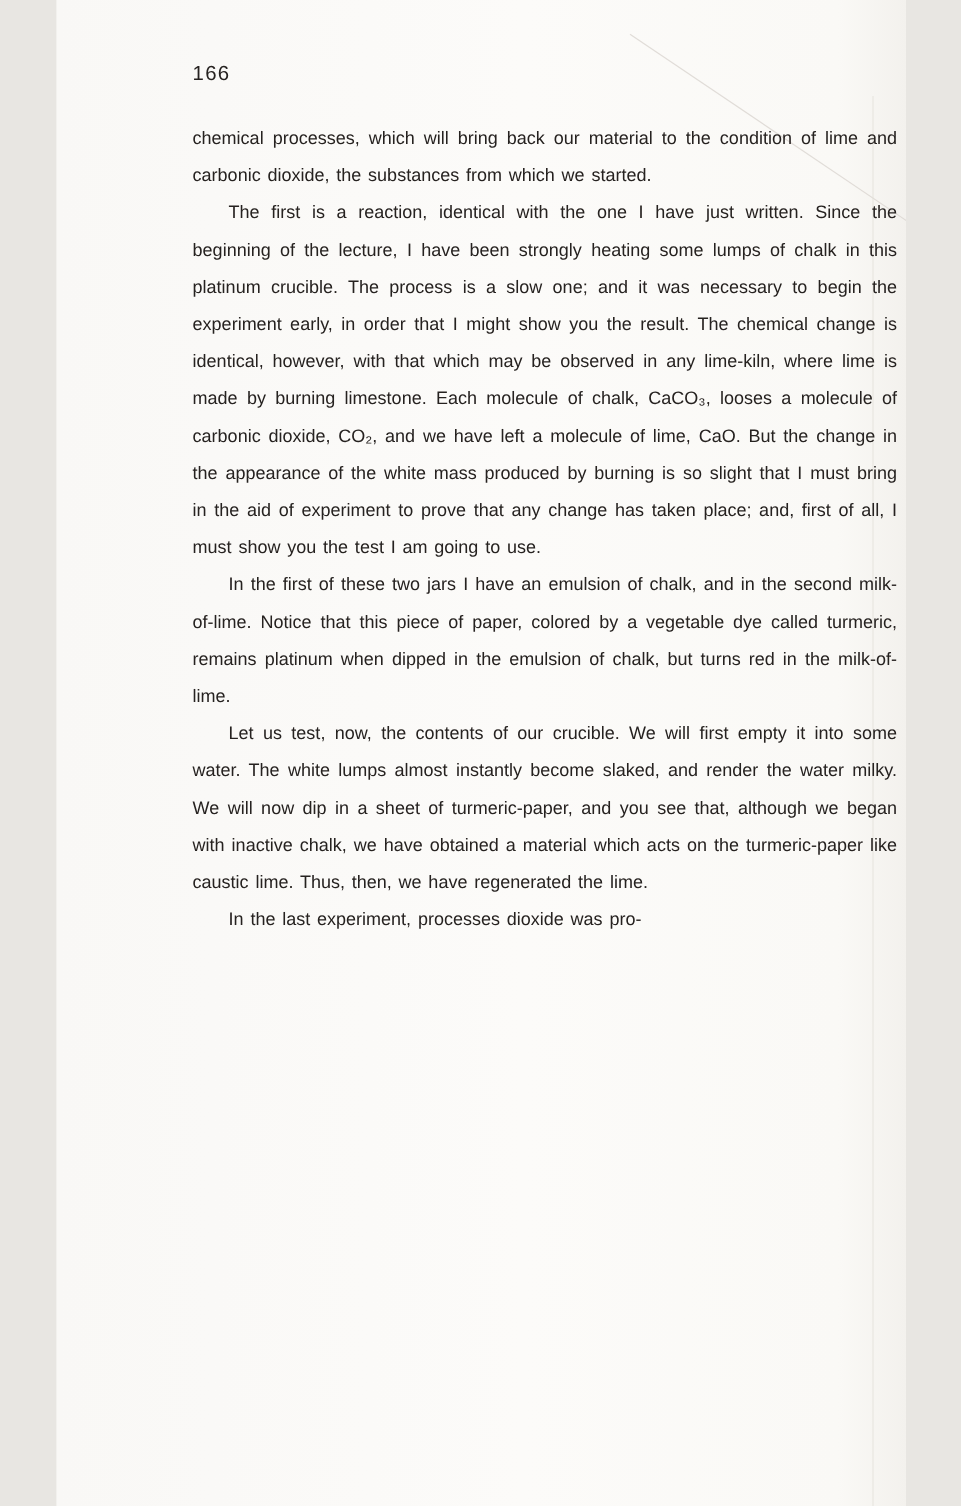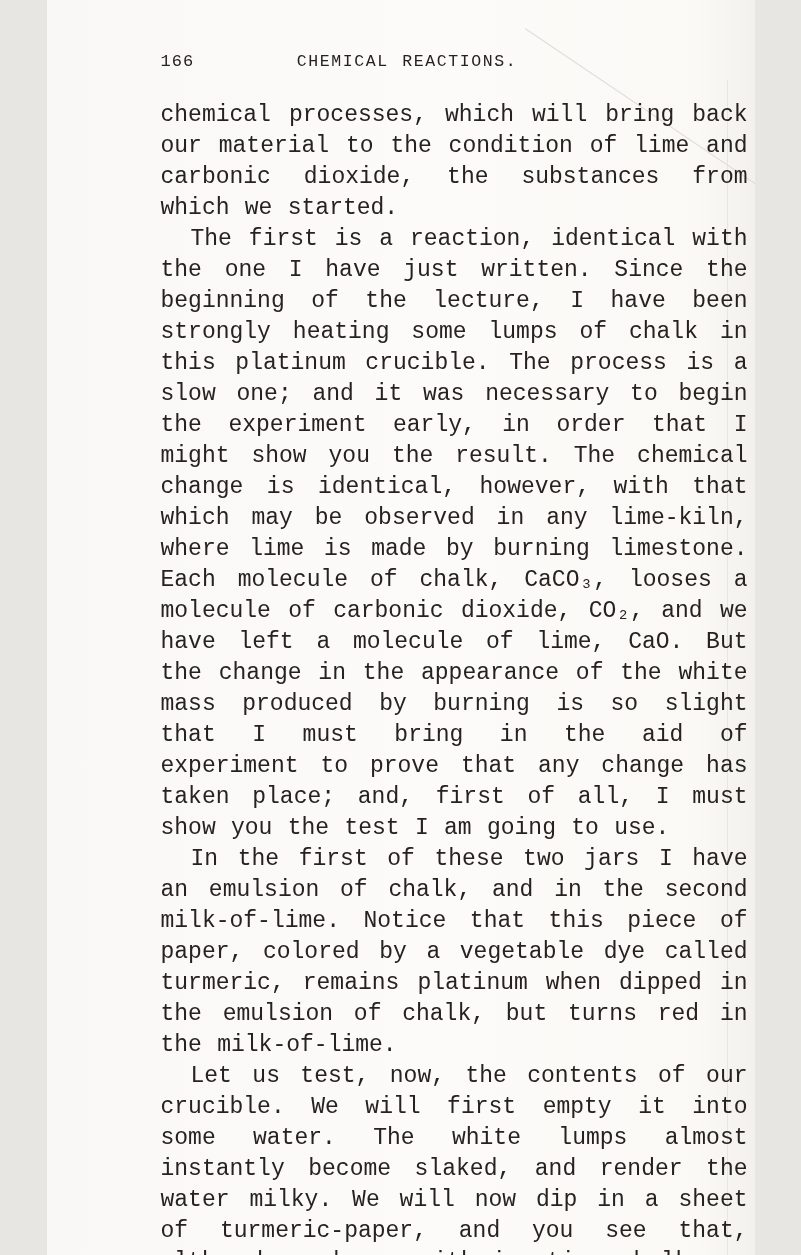--- a/index.html
+++ b/index.html
@@ -8,21 +8,21 @@
     background: #e8e6e2;
   }
   .page {
     position: relative;
     width: 708px;
     height: 1255px;
     margin: 0 auto;
     background: #fbfaf8;
     background: linear-gradient(90deg, #f9f8f6 0%, #fcfbf9 55%, #faf9f6 92%, #f3f1ed 100%);
     overflow: hidden;
-    font-family: Liberation Mono, monospace;
+    font-family: Liberation Sans, sans-serif;
     color: #262220;
   }
   
   .corner-line {
     position: absolute;
     top: 28px;
     right: -70px;
     width: 300px;
     height: 1px;
     background: #d9d5cf;
@@ -58,21 +58,21 @@
     text-align: center;
     font-size: 16.5px;
     letter-spacing: 1.6px;
     word-spacing: 2px;
   }
   .body-text {
     position: absolute;
     top: 100px;
     left: 114px;
     width: 587px;
-    font-size: 23px;
+    font-size: 15px;
     line-height: 31px;
     text-align: justify;
     word-spacing: 1.5px;
   }
   .para {
     margin: 0;
     hyphens: none;
   }
   .para.indent {
     text-indent: 30px;
@@ -81,21 +81,20 @@
 </head>
 <body>
 
 <div class="page">
 
   <div class="corner-line"></div>
   <div class="edge-line"></div>
 
   <div class="header">
     <span class="page-number">166</span>
-    <span class="running-header">CHEMICAL REACTIONS.</span>
   </div>
 
   <div class="body-text">
     <p class="para">chemical processes, which will bring back our material to the condition of lime and carbonic dioxide, the substances from which we started.</p>
     <p class="para indent">The first is a reaction, identical with the one I have just written. Since the beginning of the lecture, I have been strongly heating some lumps of chalk in this platinum crucible. The process is a slow one; and it was necessary to begin the experiment early, in order that I might show you the result. The chemical change is identical, however, with that which may be observed in any lime-kiln, where lime is made by burning limestone. Each molecule of chalk, CaCO₃, looses a molecule of carbonic dioxide, CO₂, and we have left a molecule of lime, CaO. But the change in the appearance of the white mass produced by burning is so slight that I must bring in the aid of experiment to prove that any change has taken place; and, first of all, I must show you the test I am going to use.</p>
     <p class="para indent">In the first of these two jars I have an emulsion of chalk, and in the second milk-of-lime. Notice that this piece of paper, colored by a vegetable dye called turmeric, remains platinum when dipped in the emulsion of chalk, but turns red in the milk-of-lime.</p>
     <p class="para indent">Let us test, now, the contents of our crucible. We will first empty it into some water. The white lumps almost instantly become slaked, and render the water milky. We will now dip in a sheet of turmeric-paper, and you see that, although we began with inactive chalk, we have obtained a material which acts on the turmeric-paper like caustic lime. Thus, then, we have regenerated the lime.</p>
     <p class="para indent">In the last experiment, processes dioxide was pro-</p>
   </div>
 

